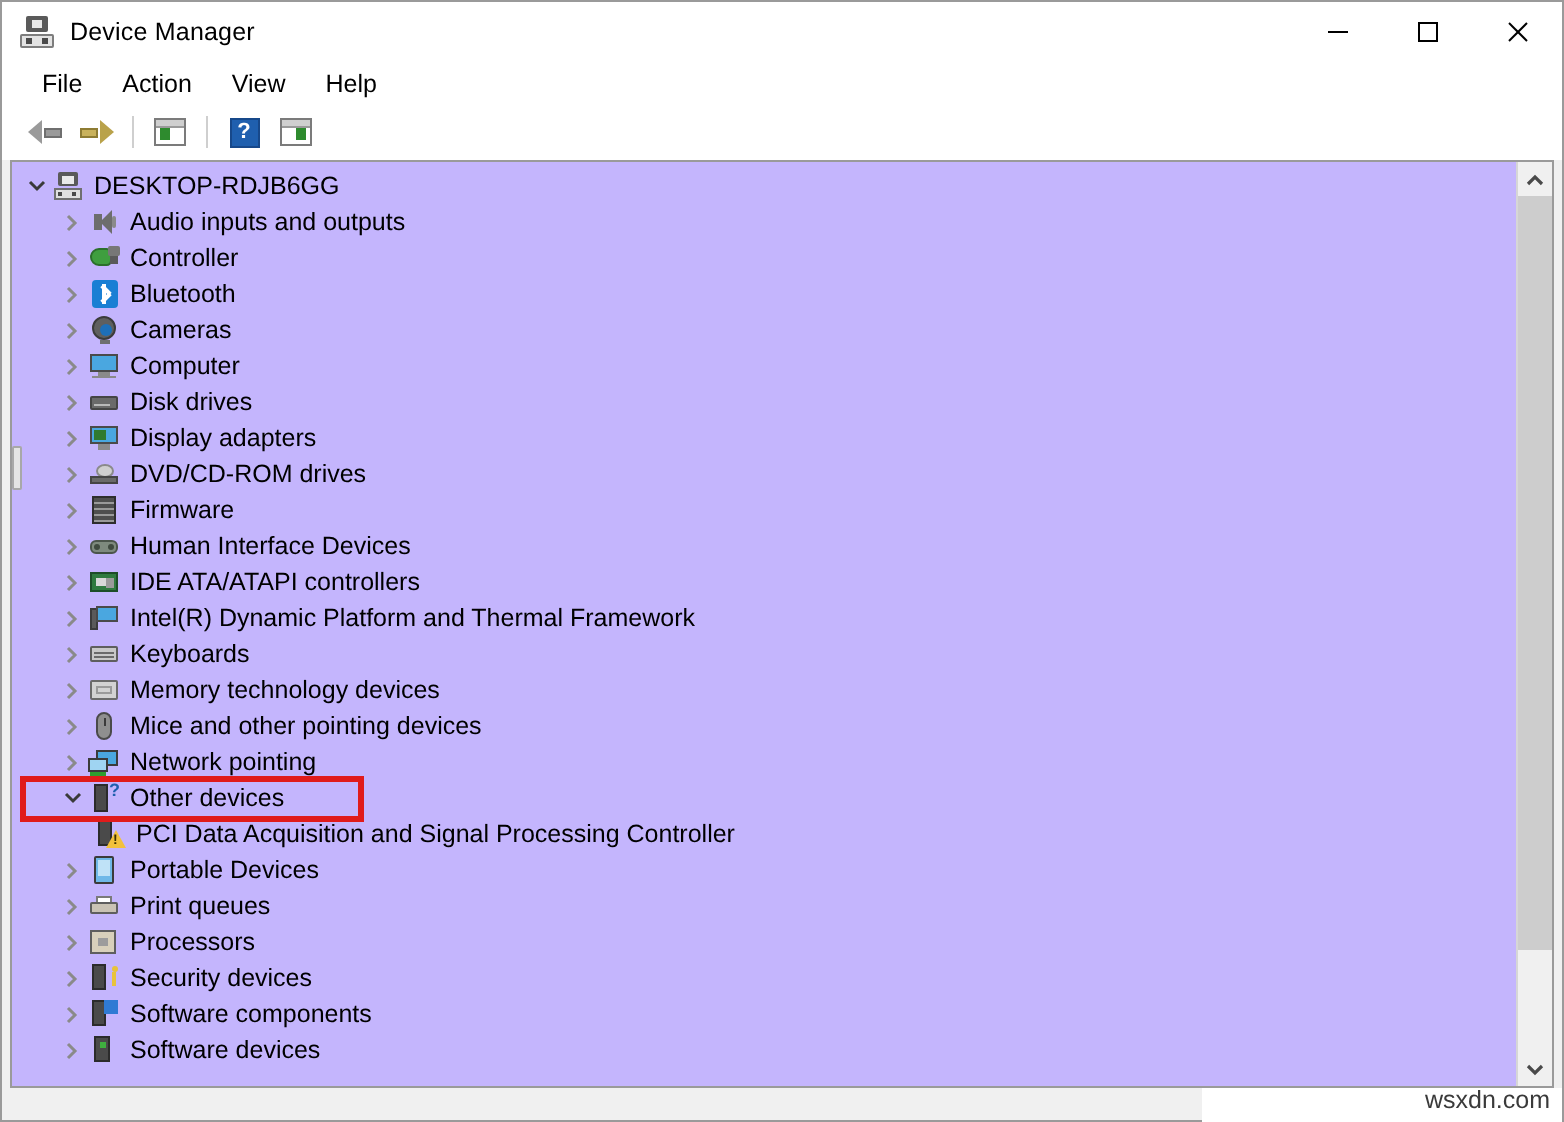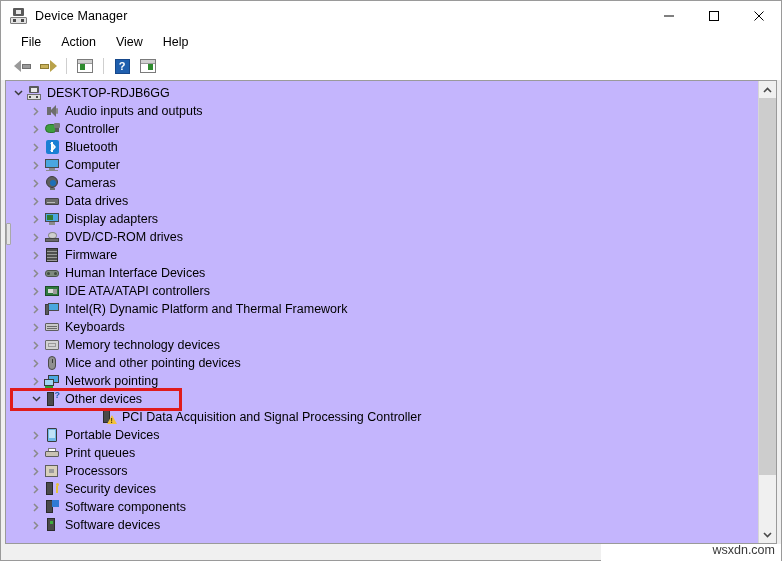--- a/index.html
+++ b/index.html
@@ -99,21 +99,21 @@
   }
   .chev{
     width:16px;height:18px;display:flex;align-items:center;justify-content:center;flex:none;
   }
   .chev svg{display:block;}
   .ico{width:16px;height:16px;flex:none;position:relative;margin-right:5px;}
   .lbl{font-size:12.5px;color:#000;line-height:16px;}
 
   .depth0{padding-left:4px;}
   .depth1{padding-left:22px;}
-  .depth2{padding-left:79px;}
+  .depth2{padding-left:25px;}
 
   
   .hl-box{
     position:absolute;border:3px solid #e01b1b;box-sizing:border-box;
     pointer-events:none;
   }
 
   
   .scrollbar{
     width:17px;background:#f0f0f0;border-left:1px solid #d6d6d6;
@@ -385,52 +385,52 @@
           </div>
           <span class="lbl">Bluetooth</span>
         </div>
         <div class="row depth1">
           <div class="chev">
             <svg width="6" height="9" viewBox="0 0 6 9">
               <polyline points="1,1 4.5,4.5 1,8" fill="none" stroke="#8a8a8a" stroke-width="1.5"></polyline>
             </svg>
           </div>
           <div class="ico">
+            <div class="i-cam">
+              <div class="lens"></div>
+              <div class="st"></div>
+            </div>
+          </div>
+          <span class="lbl">Cameras</span>
+        </div>
+        <div class="row depth1">
+          <div class="chev">
+            <svg width="6" height="9" viewBox="0 0 6 9">
+              <polyline points="1,1 4.5,4.5 1,8" fill="none" stroke="#8a8a8a" stroke-width="1.5"></polyline>
+            </svg>
+          </div>
+          <div class="ico">
             <div class="i-mon">
               <div class="s"></div>
               <div class="st"></div>
               <div class="bs"></div>
             </div>
           </div>
           <span class="lbl">Computer</span>
         </div>
         <div class="row depth1">
           <div class="chev">
             <svg width="6" height="9" viewBox="0 0 6 9">
               <polyline points="1,1 4.5,4.5 1,8" fill="none" stroke="#8a8a8a" stroke-width="1.5"></polyline>
             </svg>
           </div>
           <div class="ico">
-            <div class="i-cam">
-              <div class="lens"></div>
-              <div class="st"></div>
-            </div>
-          </div>
-          <span class="lbl">Cameras</span>
-        </div>
-        <div class="row depth1">
-          <div class="chev">
-            <svg width="6" height="9" viewBox="0 0 6 9">
-              <polyline points="1,1 4.5,4.5 1,8" fill="none" stroke="#8a8a8a" stroke-width="1.5"></polyline>
-            </svg>
-          </div>
-          <div class="ico">
             <div class="i-disk"></div>
           </div>
-          <span class="lbl">Data drives</span>
+          <span class="lbl">Disk drives</span>
         </div>
         <div class="row depth1">
           <div class="chev">
             <svg width="6" height="9" viewBox="0 0 6 9">
               <polyline points="1,1 4.5,4.5 1,8" fill="none" stroke="#8a8a8a" stroke-width="1.5"></polyline>
             </svg>
           </div>
           <div class="ico">
             <div class="i-gpu">
               <div class="s"></div>

